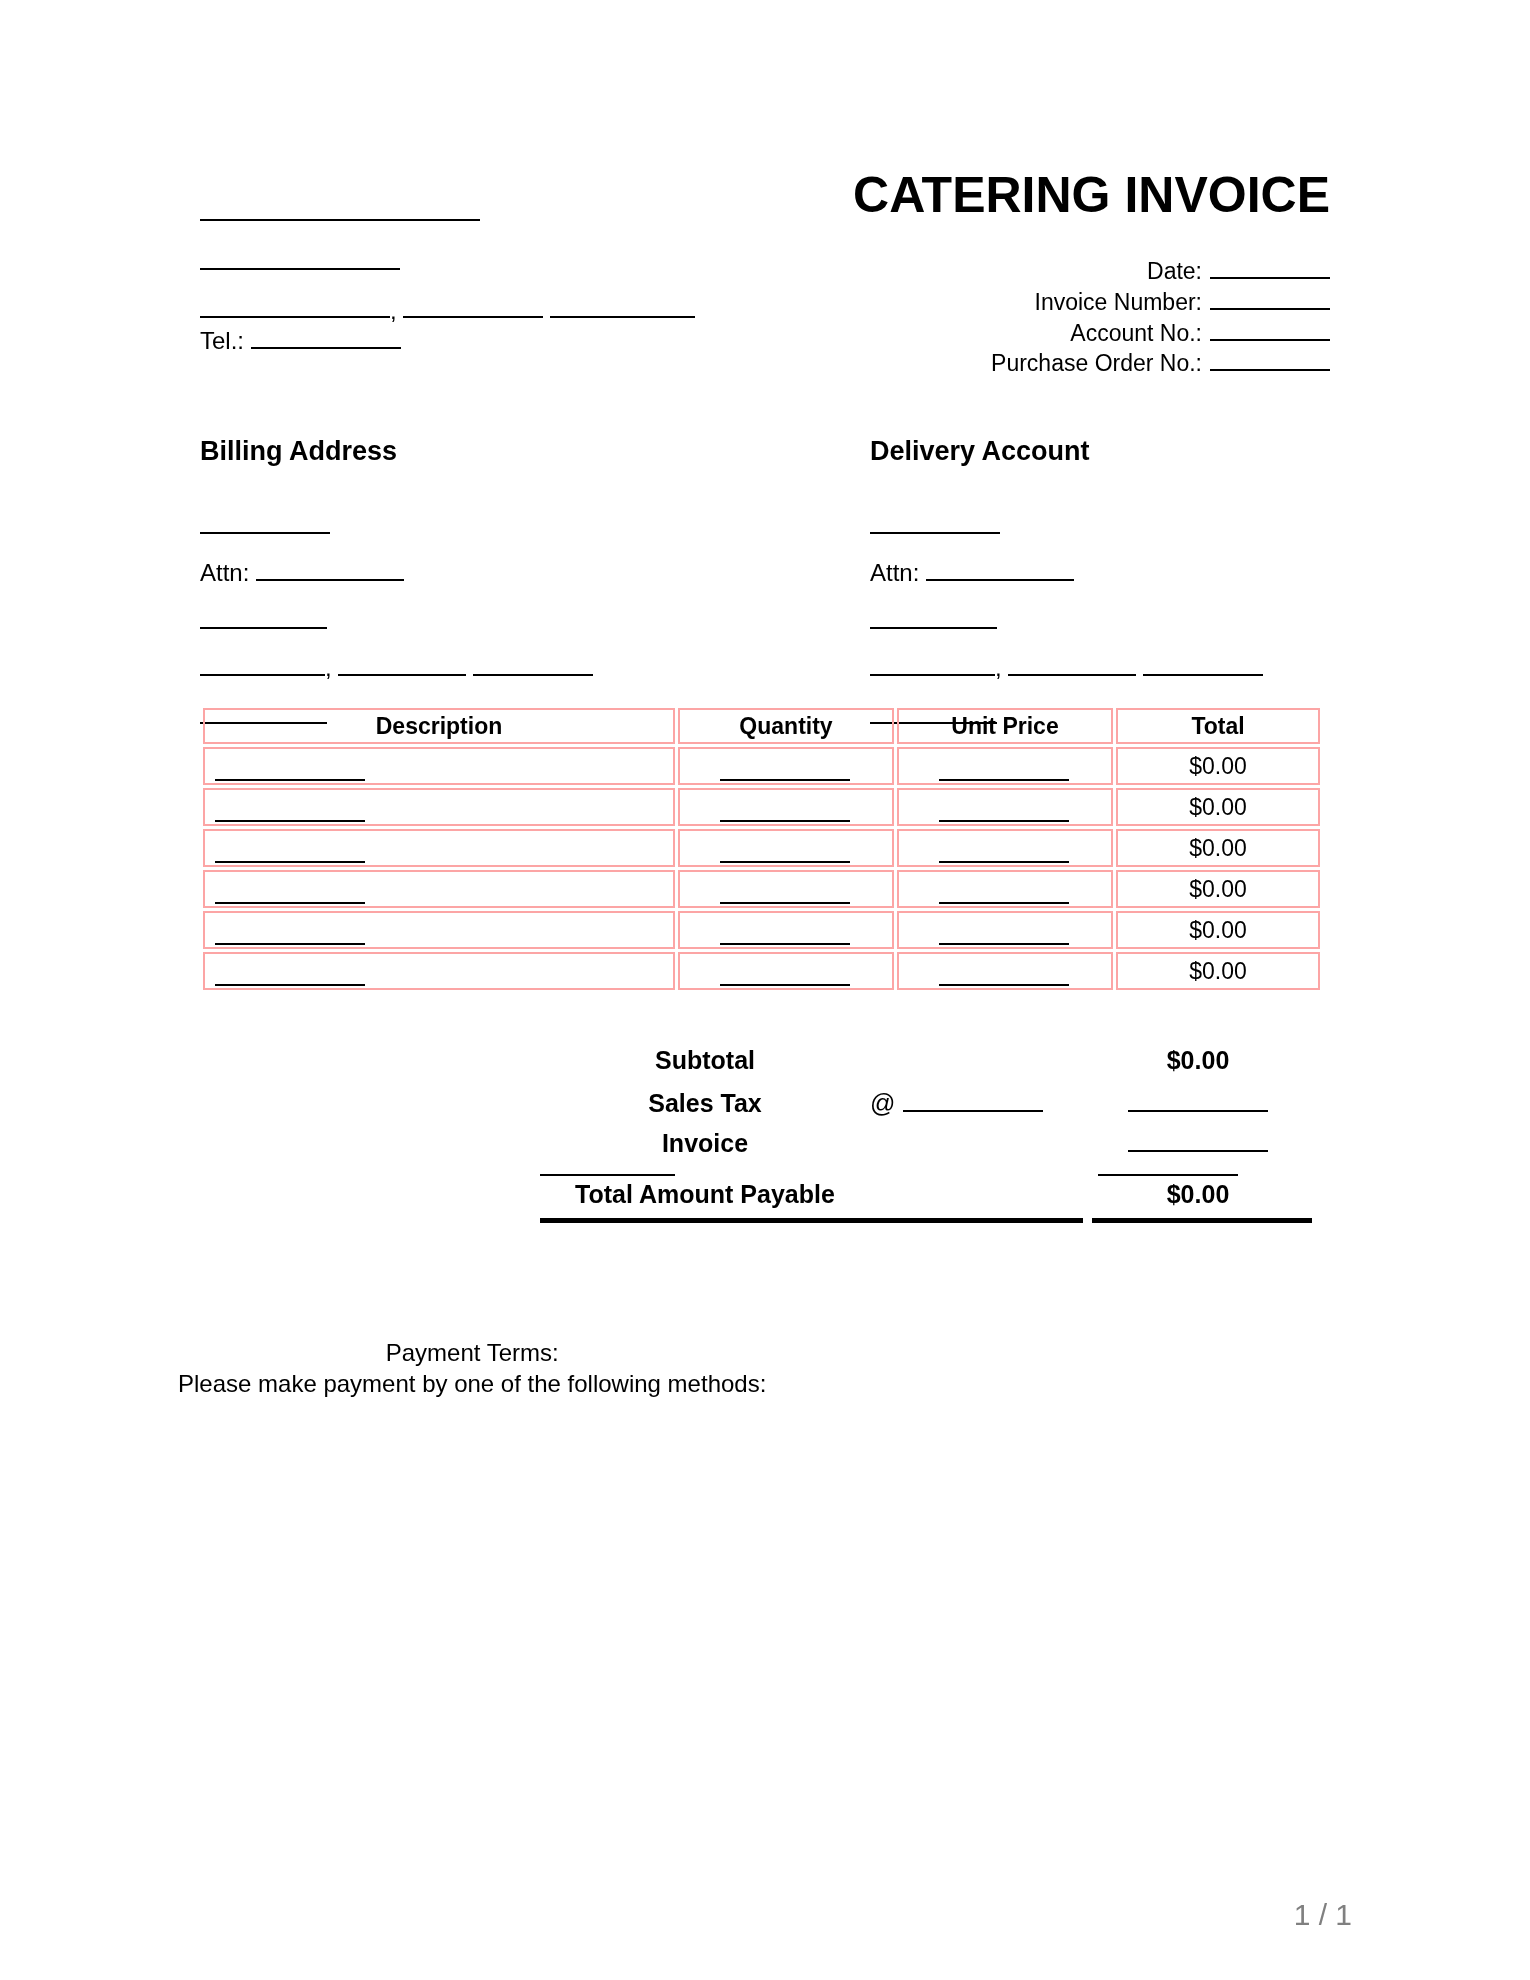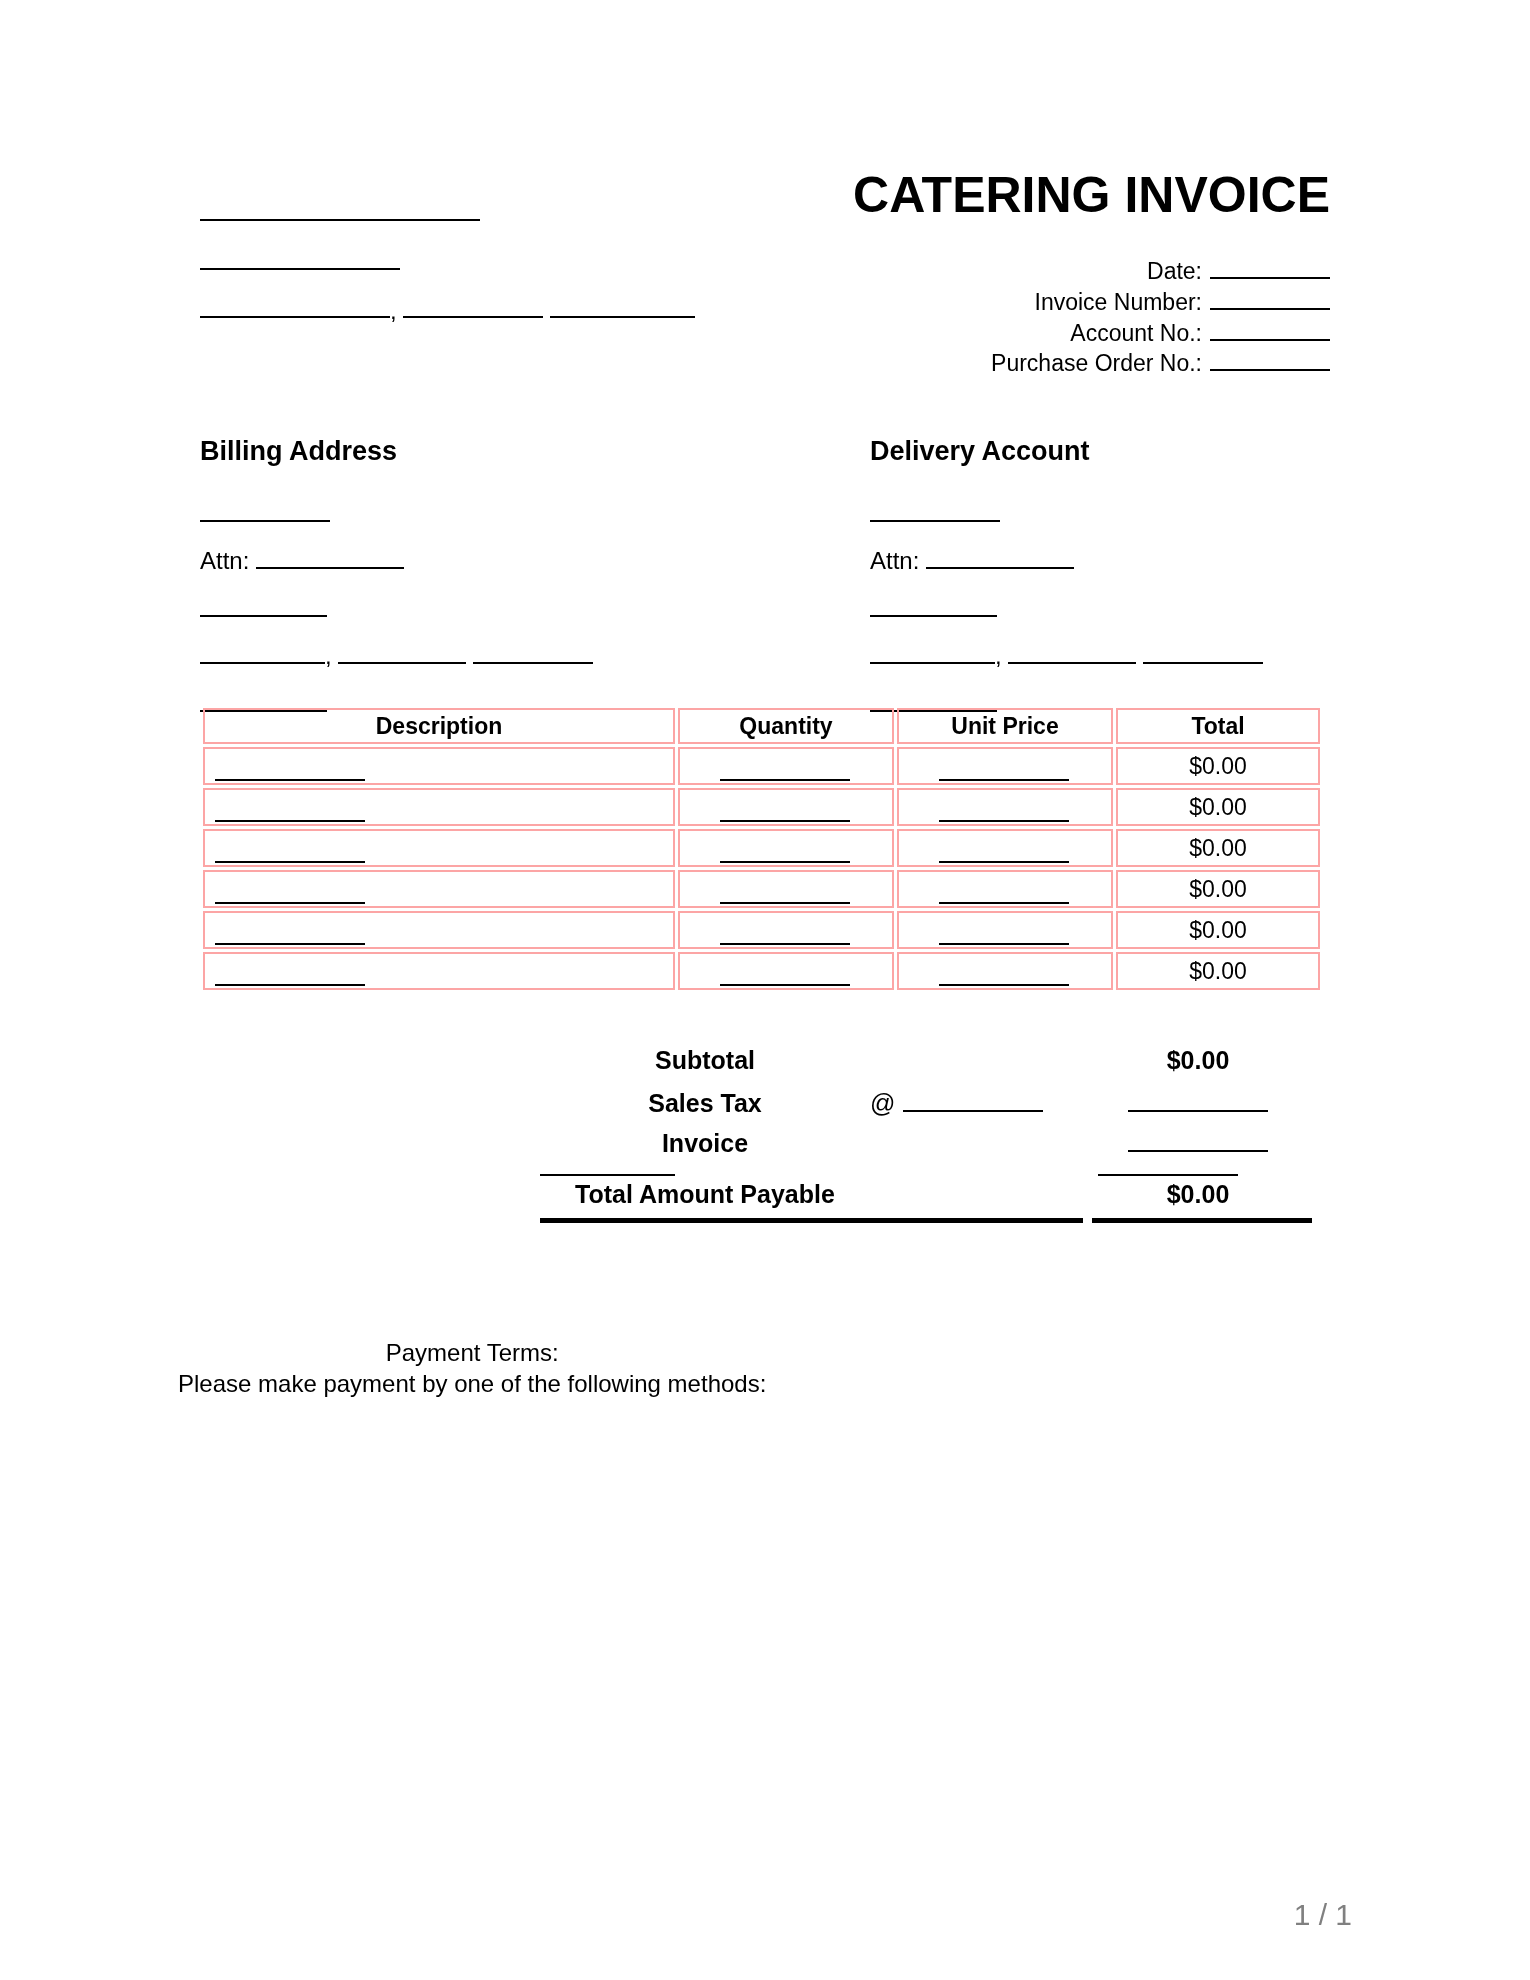--- a/index.html
+++ b/index.html
@@ -78,21 +78,21 @@
   .addr {
     position: absolute;
     width: 520px;
     font-size: 24px;
   }
   .addr.billing  { left: 200px; top: 438px; }
   .addr.delivery { left: 870px; top: 438px; }
   .addr-title {
     font-size: 27px;
     font-weight: bold;
-    margin: 0 0 32px 0;
+    margin: 0 0 44px 0;
     line-height: 1;
   }
   .addr-line { margin-bottom: 18px; line-height: 1.0; }
   .addr-attn { font-size: 24px; line-height: 1.1; white-space: nowrap; margin-bottom: 18px; }
   .addr-city { white-space: nowrap; margin-bottom: 18px; }
 
   
   .items {
     position: absolute;
     left: 200px;
@@ -235,20 +235,24 @@
         <span class="blank" style="width:280px"></span>
       </div>
       <div class="sender-line">
         <span class="blank" style="width:200px"></span>
       </div>
       <div class="sender-row-city">
         <span class="blank" style="width:190px"></span><span>,</span>
         <span class="blank" style="width:140px"></span>
         <span class="blank" style="width:145px"></span>
       </div>
+      <div class="sender-tel">
+        <span>Tel.:</span>
+        <span class="blank" style="width:150px"></span>
+      </div>
     </div>
 
     <div class="doc-title">CATERING INVOICE</div>
 
     <div class="meta">
       <div class="meta-row">
         <span class="meta-label">Date:</span>
         <span class="blank"></span>
       </div>
       <div class="meta-row">

